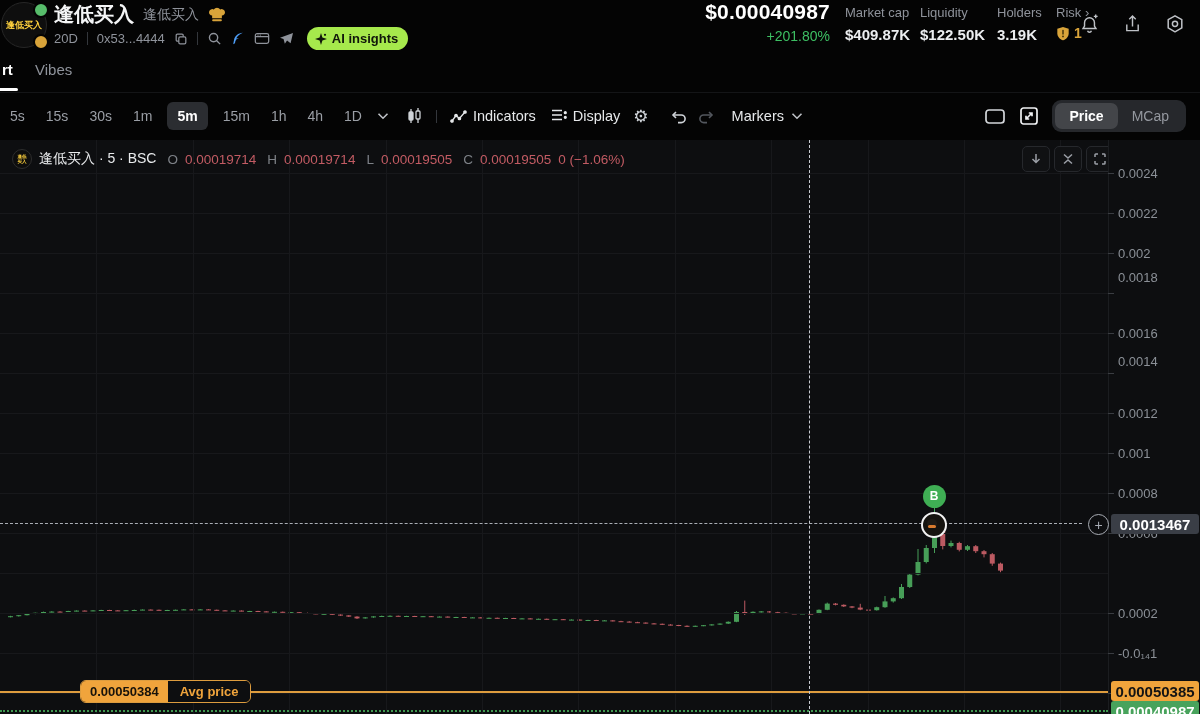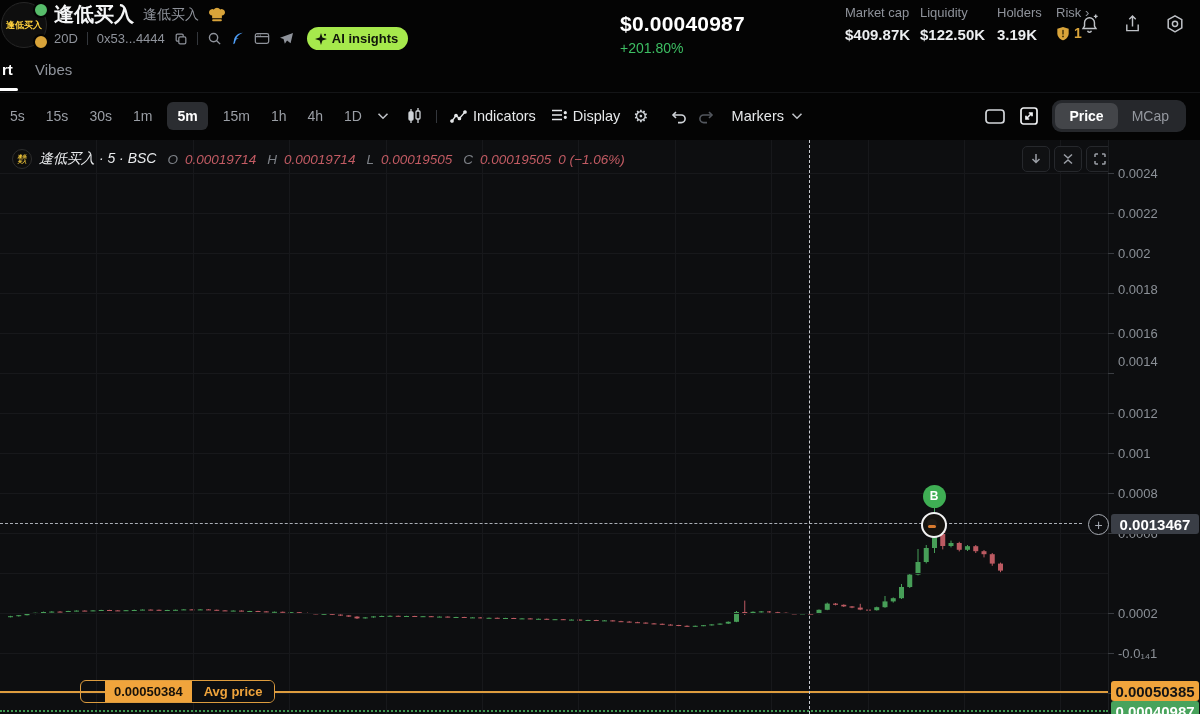--- a/index.html
+++ b/index.html
@@ -13,21 +13,21 @@
   .badge-g{position:absolute;left:31px;top:-1px;width:12px;height:12px;border-radius:50%;background:#57bd6b;border:2px solid #040404;}
   .badge-y{position:absolute;left:31px;top:31px;width:12px;height:12px;border-radius:50%;background:#d9a43a;border:2px solid #040404;}
   .title-row{position:absolute;left:54px;top:1px;display:flex;align-items:center;gap:9px;}
   .token-name{font-size:20px;font-weight:700;color:#f4f5f6;}
   .token-alt{font-size:14px;color:#8f939b;}
   .meta-row{position:absolute;left:54px;top:27px;display:flex;align-items:center;gap:9px;font-size:13px;color:#8f939b;}
   .vdiv{width:1px;height:13px;background:#34373c;}
   .mico{display:flex;align-items:center;}
   .ai-pill{display:flex;align-items:center;gap:5px;background:#a6e94c;border-radius:13px;
            padding:4px 10px 4px 8px;color:#10160a;font-size:13px;font-weight:700;margin-left:4px;}
-  .price-block{position:absolute;left:620px;top:12px;width:210px;}
+  .price-block{position:absolute;left:620px;top:0;width:210px;text-align:right;}
   .price-big{font-size:21px;font-weight:700;letter-spacing:.2px;}
   .price-chg{font-size:14px;color:#3dbf63;margin-top:4px;}
   .stat{position:absolute;top:5px;}
   .stat .lb{font-size:13px;color:#8f939b;}
   .stat .vl{font-size:15px;font-weight:700;color:#eceef0;margin-top:6px;}
   .stat.s1{left:845px;} .stat.s2{left:920px;} .stat.s3{left:997px;} .stat.s4{left:1056px;}
   .riskv{display:flex;align-items:center;gap:4px;margin-top:5px;}
   .riskv b{color:#d9a43a;font-size:14px;font-weight:700;}
   .top-icons{position:absolute;right:14px;top:13px;display:flex;gap:21px;}
   .tibtn{width:22px;height:22px;display:flex;align-items:center;justify-content:center;}
@@ -49,35 +49,35 @@
   .pill .opt.active{background:#434549;color:#fff;font-weight:600;}
   .gear{font-size:17px;color:#cfd3d8;line-height:1;}
   
   .chart{position:absolute;top:140px;left:0;width:1200px;height:574px;background:#0d0e10;}
   .pane{position:absolute;left:0;top:0;width:1108px;height:574px;overflow:hidden;}
   .axis{position:absolute;left:1108px;top:0;width:92px;height:574px;border-left:1px solid #1b1d20;}
   .tick{position:absolute;left:9px;font-size:13px;color:#8b9097;}
   .tickmark{position:absolute;left:-1px;width:6px;height:1px;background:#3a3d42;}
   .gridline-h{position:absolute;left:0;width:1108px;height:1px;background:#17181b;}
   .gridline-v{position:absolute;top:0;width:1px;height:574px;background:#17181b;}
-  .legend{position:absolute;left:12px;top:9px;display:flex;align-items:center;gap:7px;font-size:14px;z-index:6;font-style:italic;}
+  .legend{position:absolute;left:12px;top:9px;display:flex;align-items:center;gap:7px;font-size:14px;z-index:6;}
   .lg-av{width:18px;height:18px;border-radius:50%;background:#0d0d0d;border:1px solid #2d2d2d;
          display:flex;align-items:center;justify-content:center;color:#ffd23e;font-size:4.5px;font-weight:700;}
   .lg-name{color:#e8eaec;}
   .lg-k{color:#7d8187;font-size:13.5px;margin-left:4px;}
   .lg-v{color:#c25b63;font-size:13.5px;}
   .pane-btns{position:absolute;left:1022px;top:6px;display:flex;gap:4px;z-index:7;}
   .pbtn{width:26px;height:24px;border:1px solid #26282c;border-radius:5px;background:#101113;
         display:flex;align-items:center;justify-content:center;}
   .avg-line{position:absolute;left:0;top:551px;width:1108px;height:0;border-top:2px solid #dd9c3e;z-index:2;}
   .cur-line{position:absolute;left:0;top:570px;width:1108px;height:0;border-top:2px dotted #3f9850;z-index:2;}
   .cross-h{position:absolute;left:0;top:383px;width:1082px;height:0;border-top:1px dashed #a9adb5;z-index:3;}
   .cross-v{position:absolute;left:809px;top:0;height:574px;width:0;border-left:1px dashed #c9ccd2;z-index:3;}
   .avg-pill{position:absolute;left:80px;top:540px;height:21px;display:flex;align-items:stretch;
-            border:1.5px solid #dd9c3e;border-radius:6px;overflow:hidden;z-index:5;font-size:13px;padding-left:24px;}
+            border:1.5px solid #dd9c3e;border-radius:6px;overflow:hidden;z-index:5;font-size:13px;}
   .avg-pill .pv{background:#f0a43c;color:#17120a;font-weight:700;display:flex;align-items:center;padding:0 9px;}
   .avg-pill .pt{background:#0d0e10;color:#f0a43c;font-weight:600;display:flex;align-items:center;padding:0 12px;}
   .tag{position:absolute;left:2px;width:88px;height:20px;border-radius:3px;font-size:15px;font-weight:600;
        display:flex;align-items:center;justify-content:center;z-index:6;}
   .tag.cross{background:#3a3e46;color:#fff;top:374px;}
   .tag.avg{background:#f0a43c;color:#141414;top:541px;}
   .tag.cur{background:#48a35c;color:#fff;top:561px;}
   .plus-circle{position:absolute;left:1088px;top:374px;width:19px;height:19px;border-radius:50%;
                border:1.5px solid #a9adb5;background:#0d0e10;color:#a9adb5;display:flex;align-items:center;
                justify-content:center;font-size:14px;line-height:1;z-index:6;}
@@ -612,21 +612,21 @@
       <div class="tag cross">0.0013467</div>
       <div class="tag avg">0.00050385</div>
       <div class="tag cur">0.00040987</div>
     <div class="tickmark" style="top: 33px;"></div>
         <div class="tick" style="top: 26px;">0.0024</div>
         <div class="tickmark" style="top: 73px;"></div>
         <div class="tick" style="top: 66px;">0.0022</div>
         <div class="tickmark" style="top: 113px;"></div>
         <div class="tick" style="top: 106px;">0.002</div>
         <div class="tickmark" style="top: 153px;"></div>
-        <div class="tick" style="top: 142px;">0.0018</div>
+        <div class="tick" style="top: 130px;">0.0018</div>
         <div class="tickmark" style="top: 193px;"></div>
         <div class="tick" style="top: 186px;">0.0016</div>
         <div class="tickmark" style="top: 233px;"></div>
         <div class="tick" style="top: 214px;">0.0014</div>
         <div class="tickmark" style="top: 273px;"></div>
         <div class="tick" style="top: 266px;">0.0012</div>
         <div class="tickmark" style="top: 313px;"></div>
         <div class="tick" style="top: 306px;">0.001</div>
         <div class="tickmark" style="top: 353px;"></div>
         <div class="tick" style="top: 346px;">0.0008</div>

